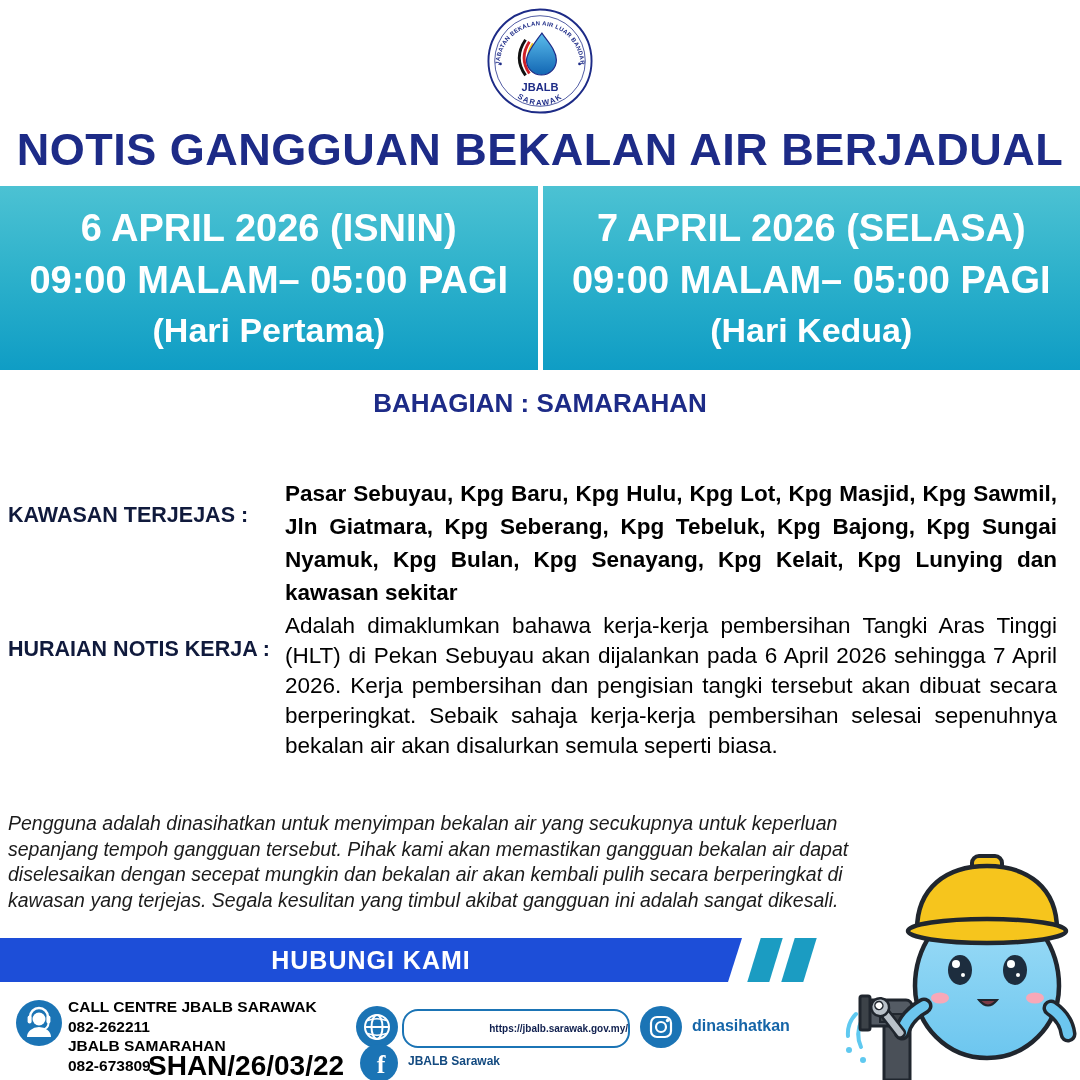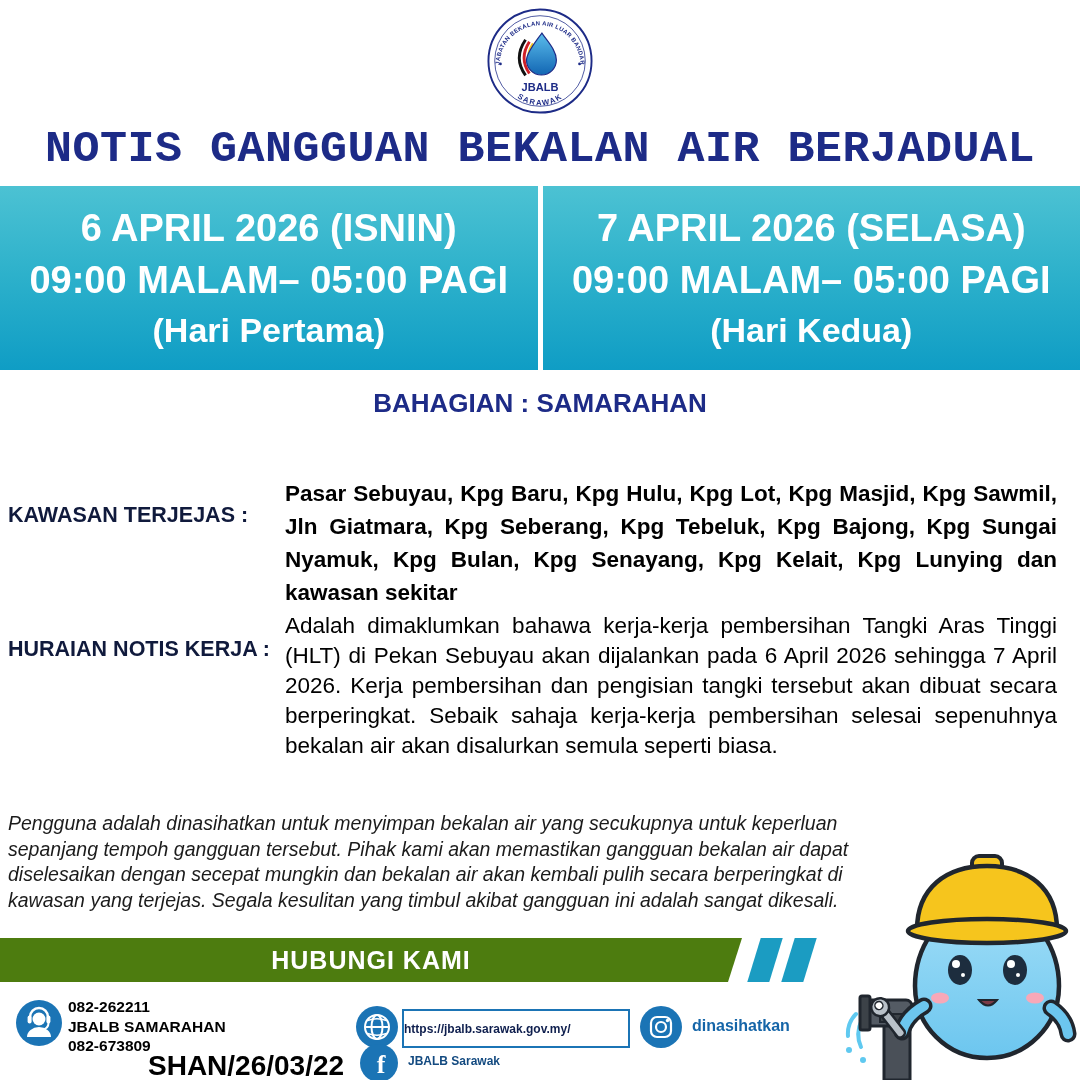--- a/index.html
+++ b/index.html
@@ -2,21 +2,21 @@
 <html><head>
 <meta charset="utf-8">
 <style>
   html,body{margin:0;padding:0;background:#ffffff;}
   .poster{position:relative;width:1080px;height:1080px;background:#fff;overflow:hidden;
           font-family:"Liberation Sans",sans-serif;}
 
   .logo{position:absolute;left:487px;top:8px;width:106px;height:106px;}
 
   .title{position:absolute;left:0;top:124px;width:100%;margin:0;text-align:center;
-         font-size:45px;font-weight:bold;color:#1d2b87;letter-spacing:0.5px;font-family:Liberation Mono, monospace;}
+         font-size:45px;font-weight:bold;color:#1d2b87;letter-spacing:0.5px;}
 
   .band{position:absolute;left:0;top:186px;width:1080px;height:184px;display:flex;
         background:linear-gradient(180deg,#4cc2d3 0%,#2db1cb 48%,#0f9dc5 100%);}
   .band-col{flex:1;display:flex;flex-direction:column;align-items:center;justify-content:center;
             gap:12px;color:#fff;font-weight:bold;text-align:center;}
   .band-date,.band-time{font-size:38px;line-height:40px;}
   .band-label{font-size:34px;line-height:36px;}
   .band-divider{width:5px;background:#fff;}
 
   .loc-row{position:absolute;left:0;top:388px;width:1080px;display:flex;}
@@ -25,39 +25,39 @@
   .sec-label{position:absolute;left:8px;font-size:21.5px;font-weight:bold;color:#101a3c;}
   .kaw-label{top:503px;}
   .hur-label{top:637px;}
   .sec-text{position:absolute;left:285px;width:772px;text-align:justify;color:#000;}
   .kaw-text{top:477px;font-size:22.5px;font-weight:bold;line-height:33px;}
   .hur-text{top:611px;font-size:22.5px;line-height:30px;}
 
   .disclaimer{position:absolute;left:8px;top:811px;width:848px;font-style:italic;
               font-size:19.5px;line-height:25.5px;color:#1b1b1b;}
 
-  .banner{position:absolute;left:0;top:938px;width:742px;height:44px;background:#4d7c0f;
+  .banner{position:absolute;left:0;top:938px;width:742px;height:44px;background:#1d4ed8;
           clip-path:polygon(0 0,742px 0,728px 44px,0 44px);
           display:flex;align-items:center;justify-content:center;
           color:#fff;font-size:25px;font-weight:bold;letter-spacing:1px;}
   .slash{position:absolute;top:938px;height:44px;width:22px;background:#1b9cc2;transform:skewX(-17deg);}
   .slash-1{left:754px;}
   .slash-2{left:788px;}
 
   .ic{position:absolute;}
   .ic-call{left:16px;top:1000px;width:46px;height:46px;}
   .ic-globe{left:356px;top:1006px;width:42px;height:42px;}
   .ic-ig{left:640px;top:1006px;width:42px;height:42px;}
   .ic-fb{left:360px;top:1044px;width:38px;height:38px;}
 
   .call-lines{position:absolute;left:68px;top:997px;font-size:15.5px;font-weight:bold;
               color:#000;line-height:19.5px;}
   .url-box{position:absolute;left:402px;top:1009px;width:224px;height:35px;border:2.5px solid #1b74b5;
-           border-radius:0;display:flex;align-items:center;justify-content:flex-start;
-           font-size:12px;font-weight:bold;color:#0f1f4e;background:#fff;}
+           border-radius:16px;display:flex;align-items:center;justify-content:flex-end;
+           font-size:10px;font-weight:bold;color:#0f1f4e;background:#fff;}
   .ig-text{position:absolute;left:692px;top:1017px;font-size:16px;font-weight:bold;color:#1565a8;}
   .fb-text{position:absolute;left:408px;top:1054px;font-size:12px;font-weight:bold;color:#134a80;}
 
   .ref{position:absolute;left:148px;top:1050px;font-size:28px;font-weight:bold;color:#000;}
 
   .mascot{position:absolute;left:842px;top:818px;width:238px;height:262px;}
 </style>
 </head>
 <body>
 
@@ -127,20 +127,21 @@
     <circle cx="23" cy="23" r="23" fill="#1b74b5"></circle>
     <circle cx="23" cy="19" r="6.5" fill="#fff"></circle>
     <path d="M11 37 a12 10 0 0 1 24 0 z" fill="#fff"></path>
     <path d="M14 17 a9 9 0 0 1 18 0" fill="none" stroke="#fff" stroke-width="2.5" stroke-linecap="round"></path>
     <rect x="11.6" y="15.5" width="4" height="8" rx="2" fill="#fff"></rect>
     <rect x="30.4" y="15.5" width="4" height="8" rx="2" fill="#fff"></rect>
     <path d="M32.5 23 q0 6 -7 7" fill="none" stroke="#fff" stroke-width="2"></path>
     <circle cx="25" cy="30.2" r="1.8" fill="#fff"></circle>
   </svg>
   <div class="call-lines">
+    <div>CALL CENTRE JBALB SARAWAK</div>
     <div>082-262211</div>
     <div>JBALB SAMARAHAN</div>
     <div>082-673809</div>
   </div>
 
   <svg class="ic ic-globe" viewBox="0 0 42 42">
     <circle cx="21" cy="21" r="21" fill="#1b74b5"></circle>
     <circle cx="21" cy="21" r="12" fill="none" stroke="#fff" stroke-width="2"></circle>
     <ellipse cx="21" cy="21" rx="5.5" ry="12" fill="none" stroke="#fff" stroke-width="2"></ellipse>
     <line x1="9" y1="21" x2="33" y2="21" stroke="#fff" stroke-width="2"></line>

